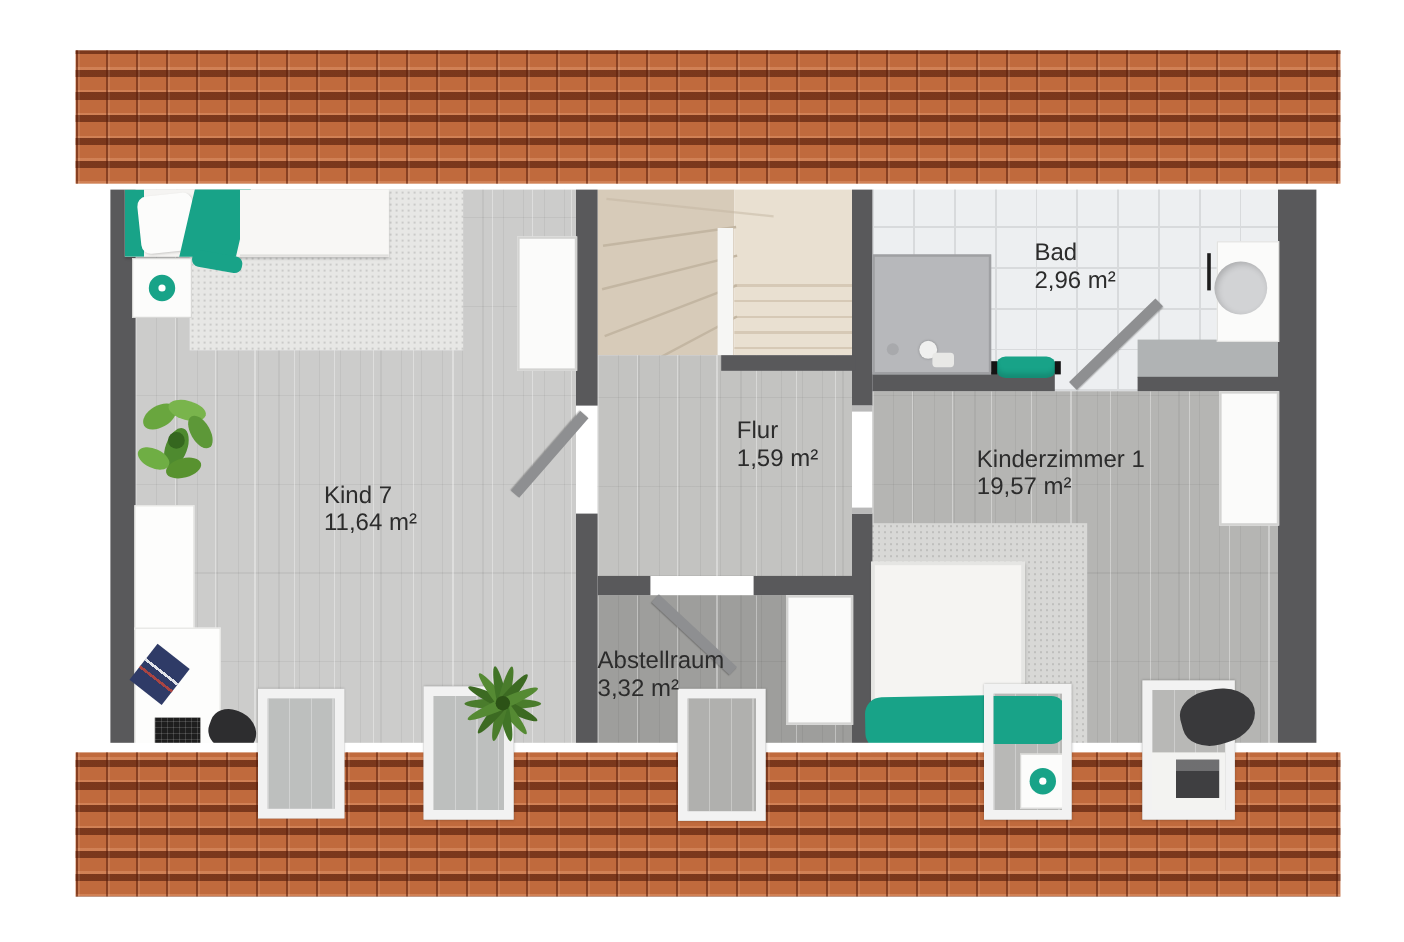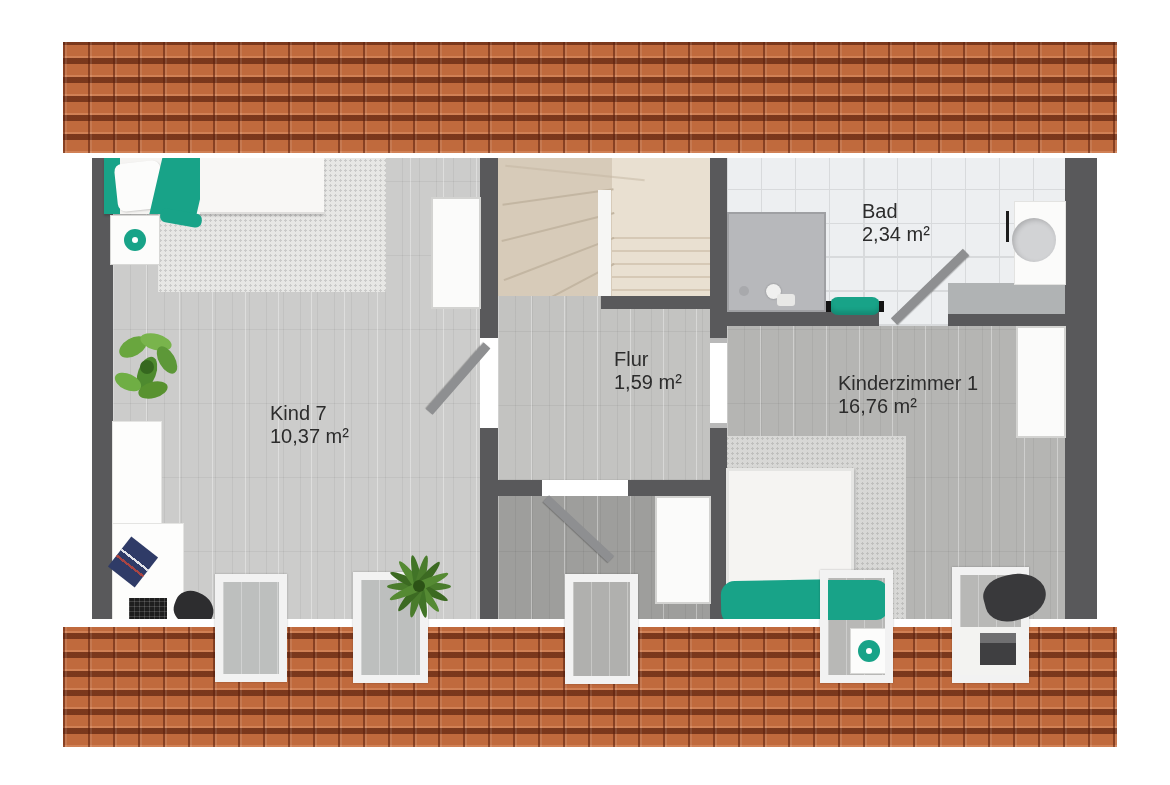--- a/index.html
+++ b/index.html
@@ -145,28 +145,32 @@
     <div class="leaf" style="left:7px;top:31px;width:64px;height:9px;background:#417427;transform:rotate(78deg);"></div>
     <div class="leaf" style="left:7px;top:31px;width:64px;height:9px;background:#4a7c2c;transform:rotate(104deg);"></div>
     <div class="leaf" style="left:7px;top:31px;width:64px;height:9px;background:#3c6a22;transform:rotate(130deg);"></div>
     <div class="leaf" style="left:7px;top:31px;width:64px;height:9px;background:#558a33;transform:rotate(156deg);"></div>
     <div class="leaf" style="left:33px;top:29px;width:12px;height:12px;background:#2c5216;"></div>
   </div>
   <div class="abs" style="left:984px;top:574px;width:62px;height:46px;background:#39393b;border-radius:40% 55% 50% 45%;transform:rotate(-15deg);"></div>
 
   <div class="room-label" style="left:270px;top:402px;">
     <div>Kind 7</div>
-    <div>10,37 m²</div>
+    <div>11,64 m²</div>
   </div>
   <div class="room-label" style="left:570px;top:348px;margin-left:44px;">
     <div>Flur</div>
     <div>1,59 m²</div>
   </div>
   <div class="room-label" style="left:862px;top:200px;">
     <div>Bad</div>
-    <div>2,34 m²</div>
+    <div>2,96 m²</div>
   </div>
-  <div class="room-label" style="left:814px;top:372px;margin-left:24px;">
+  <div class="room-label" style="left:814px;top:372px;">
     <div>Kinderzimmer 1</div>
-    <div>16,76 m²</div>
+    <div>19,57 m²</div>
+  </div>
+  <div class="room-label" style="left:498px;top:540px;">
+    <div>Abstellraum</div>
+    <div>3,32 m²</div>
   </div>
 
 </div>
 
 </body></html>

